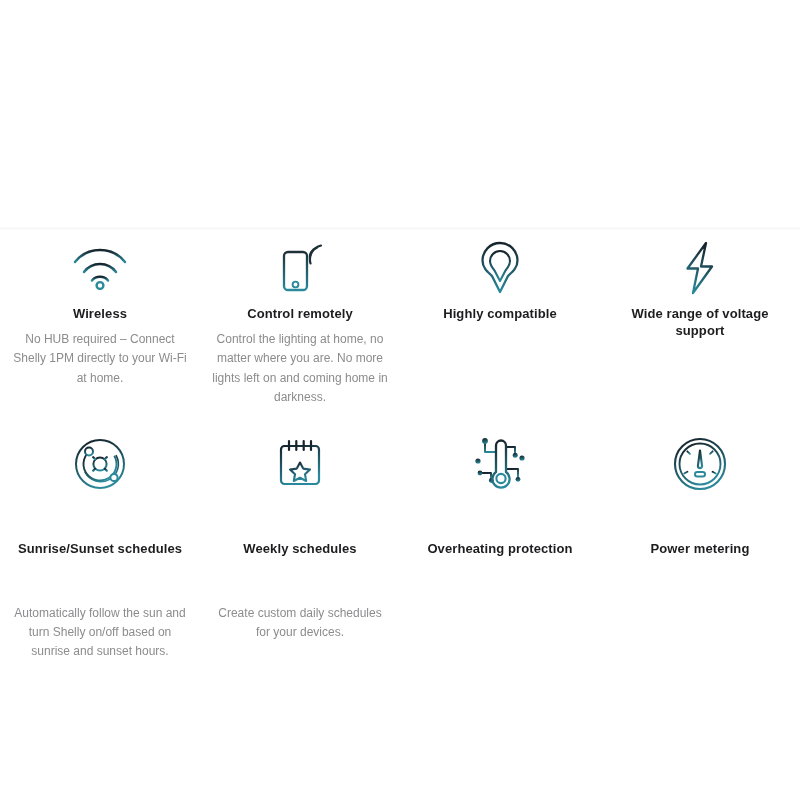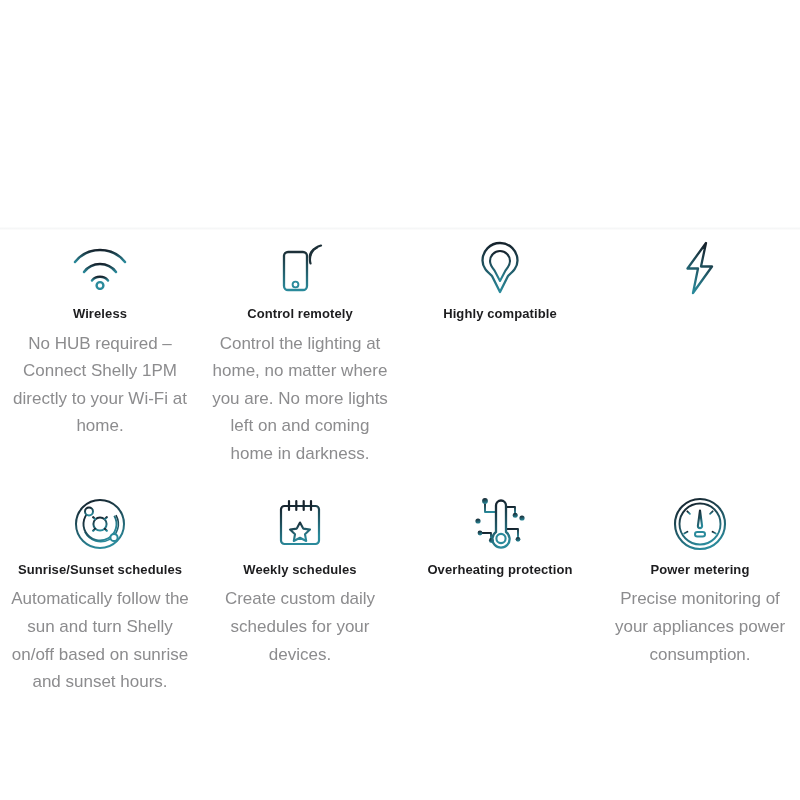--- a/index.html
+++ b/index.html
@@ -47,41 +47,42 @@
     box-sizing: border-box;
     padding: 0 10px;
     display: flex;
     flex-direction: column;
     align-items: center;
     text-align: center;
   }
 
   .feature-row-2 {
     margin-top: 28px;
+    gap: 39px;
   }
 
   .icon-wrap {
     height: 56px;
     display: flex;
     align-items: center;
     justify-content: center;
     margin-bottom: 10px;
   }
 
   .feature-title {
     font-size: 13px;
     font-weight: bold;
     color: #1d1d1f;
     line-height: 1.3;
     margin-bottom: 7px;
     letter-spacing: 0.1px;
   }
 
   .feature-desc {
-    font-size: 17px;
+    font-size: 12px;
     color: #8c8c8e;
     line-height: 1.62;
     max-width: 180px;
   }
 
   svg { display: block; }
 </style>
 </head>
 <body>
 
@@ -155,20 +156,21 @@
         <svg width="40" height="56" viewBox="0 0 40 56">
           <defs>
             <linearGradient id="gBolt" x1="0.6" y1="0" x2="0.3" y2="1">
               <stop offset="0%" stop-color="#16222c"></stop>
               <stop offset="100%" stop-color="#2a8a9b"></stop>
             </linearGradient>
           </defs>
           <path d="M26,3 L7.5,28.5 L18,28.5 L13,53 L32,26.5 L21,26.5 Z" fill="none" stroke="url(#gBolt)" stroke-width="2.3" stroke-linejoin="round" stroke-linecap="round"></path>
         </svg>
       </div>
+      <div class="feature-title">Wide range of voltage support</div>
     </div>
 
     <div class="feature feature-row-2">
       <div class="icon-wrap">
         <svg width="56" height="56" viewBox="0 0 56 56">
           <defs>
             <linearGradient id="gSun" x1="0.2" y1="0" x2="0.5" y2="1">
               <stop offset="0%" stop-color="#16222c"></stop>
               <stop offset="100%" stop-color="#2a8a9b"></stop>
             </linearGradient>
@@ -275,17 +277,16 @@
             <line x1="10" y1="28" x2="13.6" y2="28"></line>
             <line x1="46" y1="28" x2="42.4" y2="28"></line>
             <line x1="12.3" y1="37.5" x2="15.5" y2="35.8"></line>
             <line x1="43.7" y1="37.5" x2="40.5" y2="35.8"></line>
           </g>
           <path d="M28,14.5 L30.1,30 a2.1,2.1 0 0 1 -4.2,0 Z" fill="none" stroke="url(#gGauge)" stroke-width="2.1" stroke-linejoin="round"></path>
           <rect x="23" y="36" width="10" height="4.6" rx="2.3" ry="2.3" fill="none" stroke="#2a8a9b" stroke-width="2"></rect>
         </svg>
       </div>
       <div class="feature-title">Power metering</div>
-      <div class="feature-desc">Precise monitoring of your appliances power consumption.</div>
     </div>
 
   </div>
 </div>
 
 </body></html>

